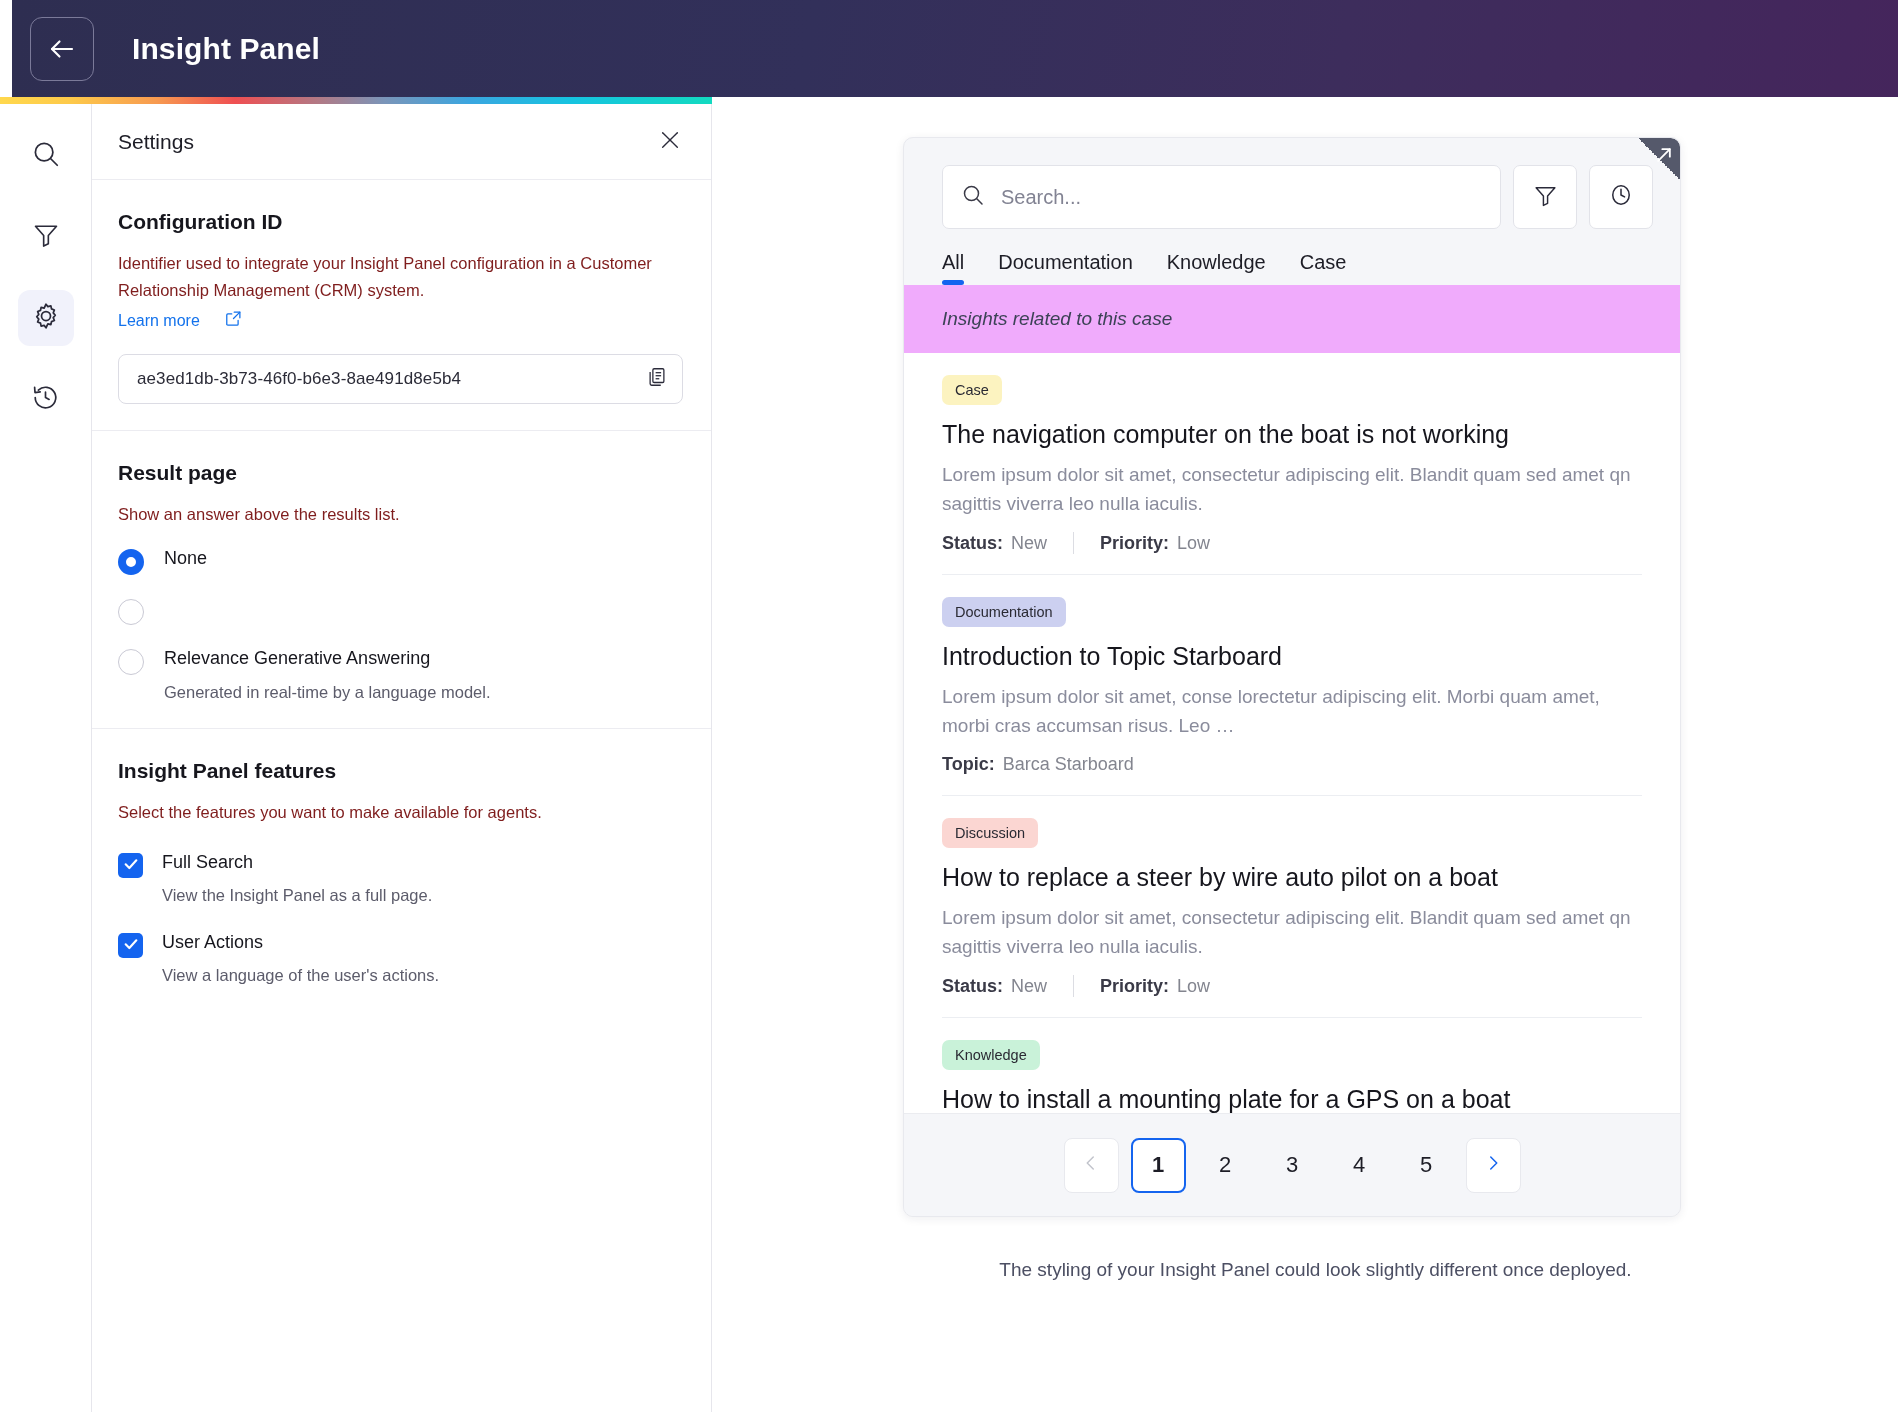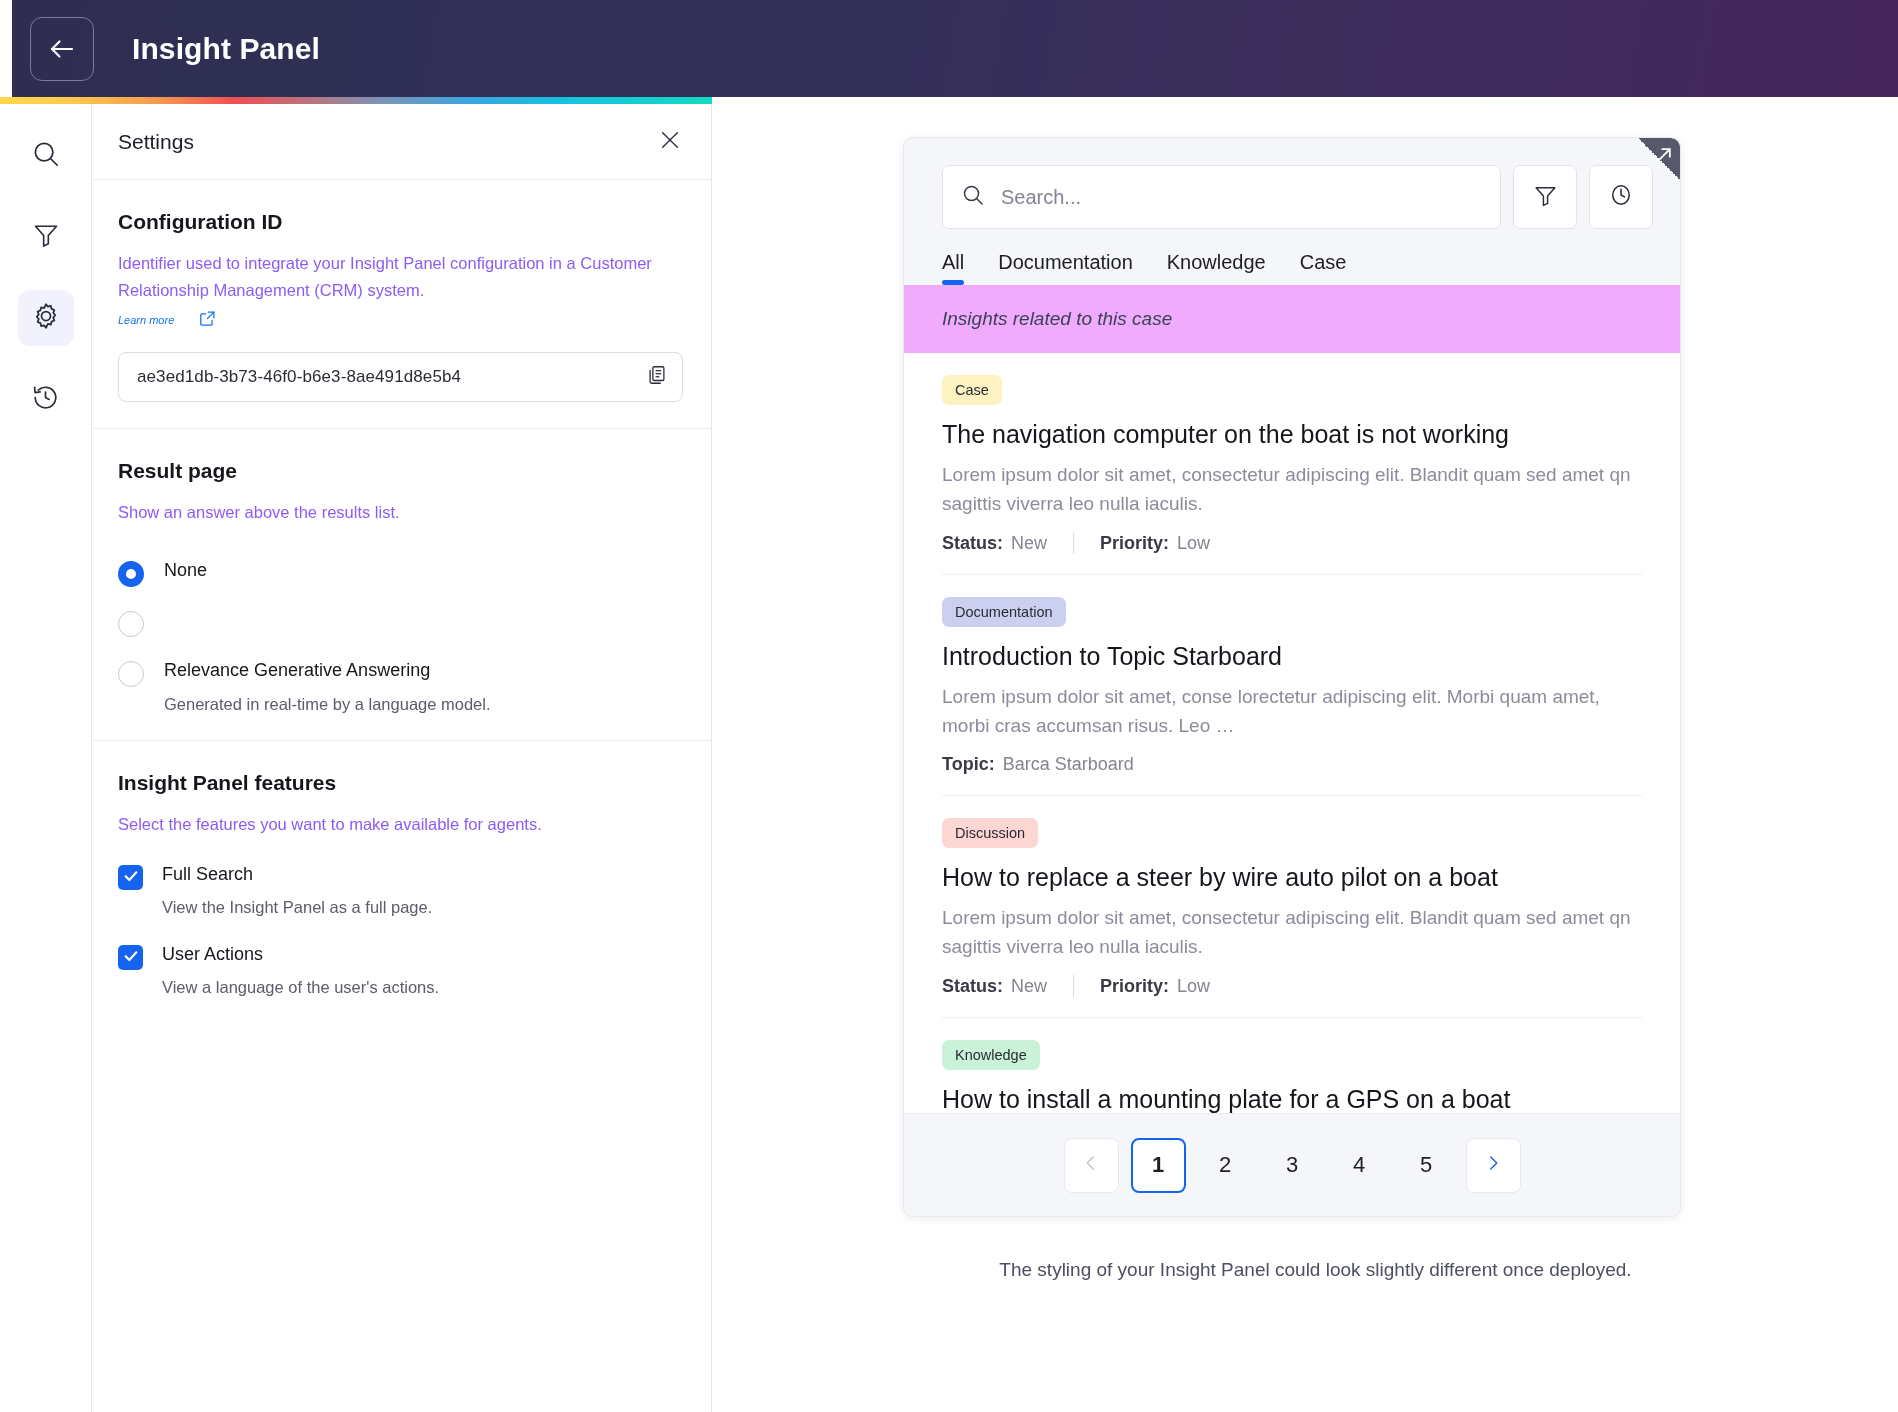--- a/index.html
+++ b/index.html
@@ -61,35 +61,35 @@
   }
   .settings-head {
     height: 76px; display: flex; align-items: center; justify-content: space-between;
     padding: 0 28px 0 26px; border-bottom: 1px solid #ececf1;
   }
   .settings-head h2 { font-size: 21px; font-weight: 400; color: #1d1d26; }
   .close-x { cursor: pointer; width: 26px; height: 26px; display:flex;align-items:center;justify-content:center;}
 
   .sec { padding: 30px 28px 26px 26px; border-bottom: 1px solid #ececf1; }
   .sec h3 { font-size: 21px; font-weight: 700; color: #16161d; margin-bottom: 16px; }
-  .sec p.desc { font-size: 16.5px; line-height: 1.62; color: #8b5cf6; max-width: 560px; }
+  .sec p.desc { font-size: 16.5px; line-height: 1.62; color: #7f1d1d; max-width: 560px; }
   .learn {
     display: inline-flex; align-items: center; gap: 25px;
-    color: #1372ec; font-size: 11px; margin-top: 7px; cursor: pointer; font-style: italic;
+    color: #1372ec; font-size: 16px; margin-top: 7px; cursor: pointer;
   }
 
   .idfield {
     margin-top: 23px; height: 50px; border: 1px solid #dcdce4; border-radius: 8px;
     display: flex; align-items: center; padding: 0 14px 0 18px; gap: 10px;
   }
   .idfield .val { flex: 1; font-size: 17px; color: #2c2c38; letter-spacing: 0.1px; }
   .copy-btn { cursor: pointer; display:flex;align-items:center; }
 
   .optrow { display: flex; align-items: flex-start; margin-top: 24px; }
-  .optrow:first-of-type { margin-top: 34px; }
+  .optrow:first-of-type { margin-top: 20px; }
   .radio {
     width: 26px; height: 26px; border-radius: 50%; flex: 0 0 26px;
     border: 1.6px solid #c9c9d4; background: #fff; margin-right: 20px; cursor: pointer;
     position: relative; top: 1px;
   }
   .radio.on { border: 8px solid #1464ef; background: #fff; }
   .opt-body .opt-label { font-size: 18px; color: #16161d; line-height: 1.2; }
   .opt-body .opt-sub { font-size: 16.5px; color: #5c5c6b; margin-top: 13px; }
 
   .chkrow { display: flex; align-items: flex-start; margin-top: 27px; }

